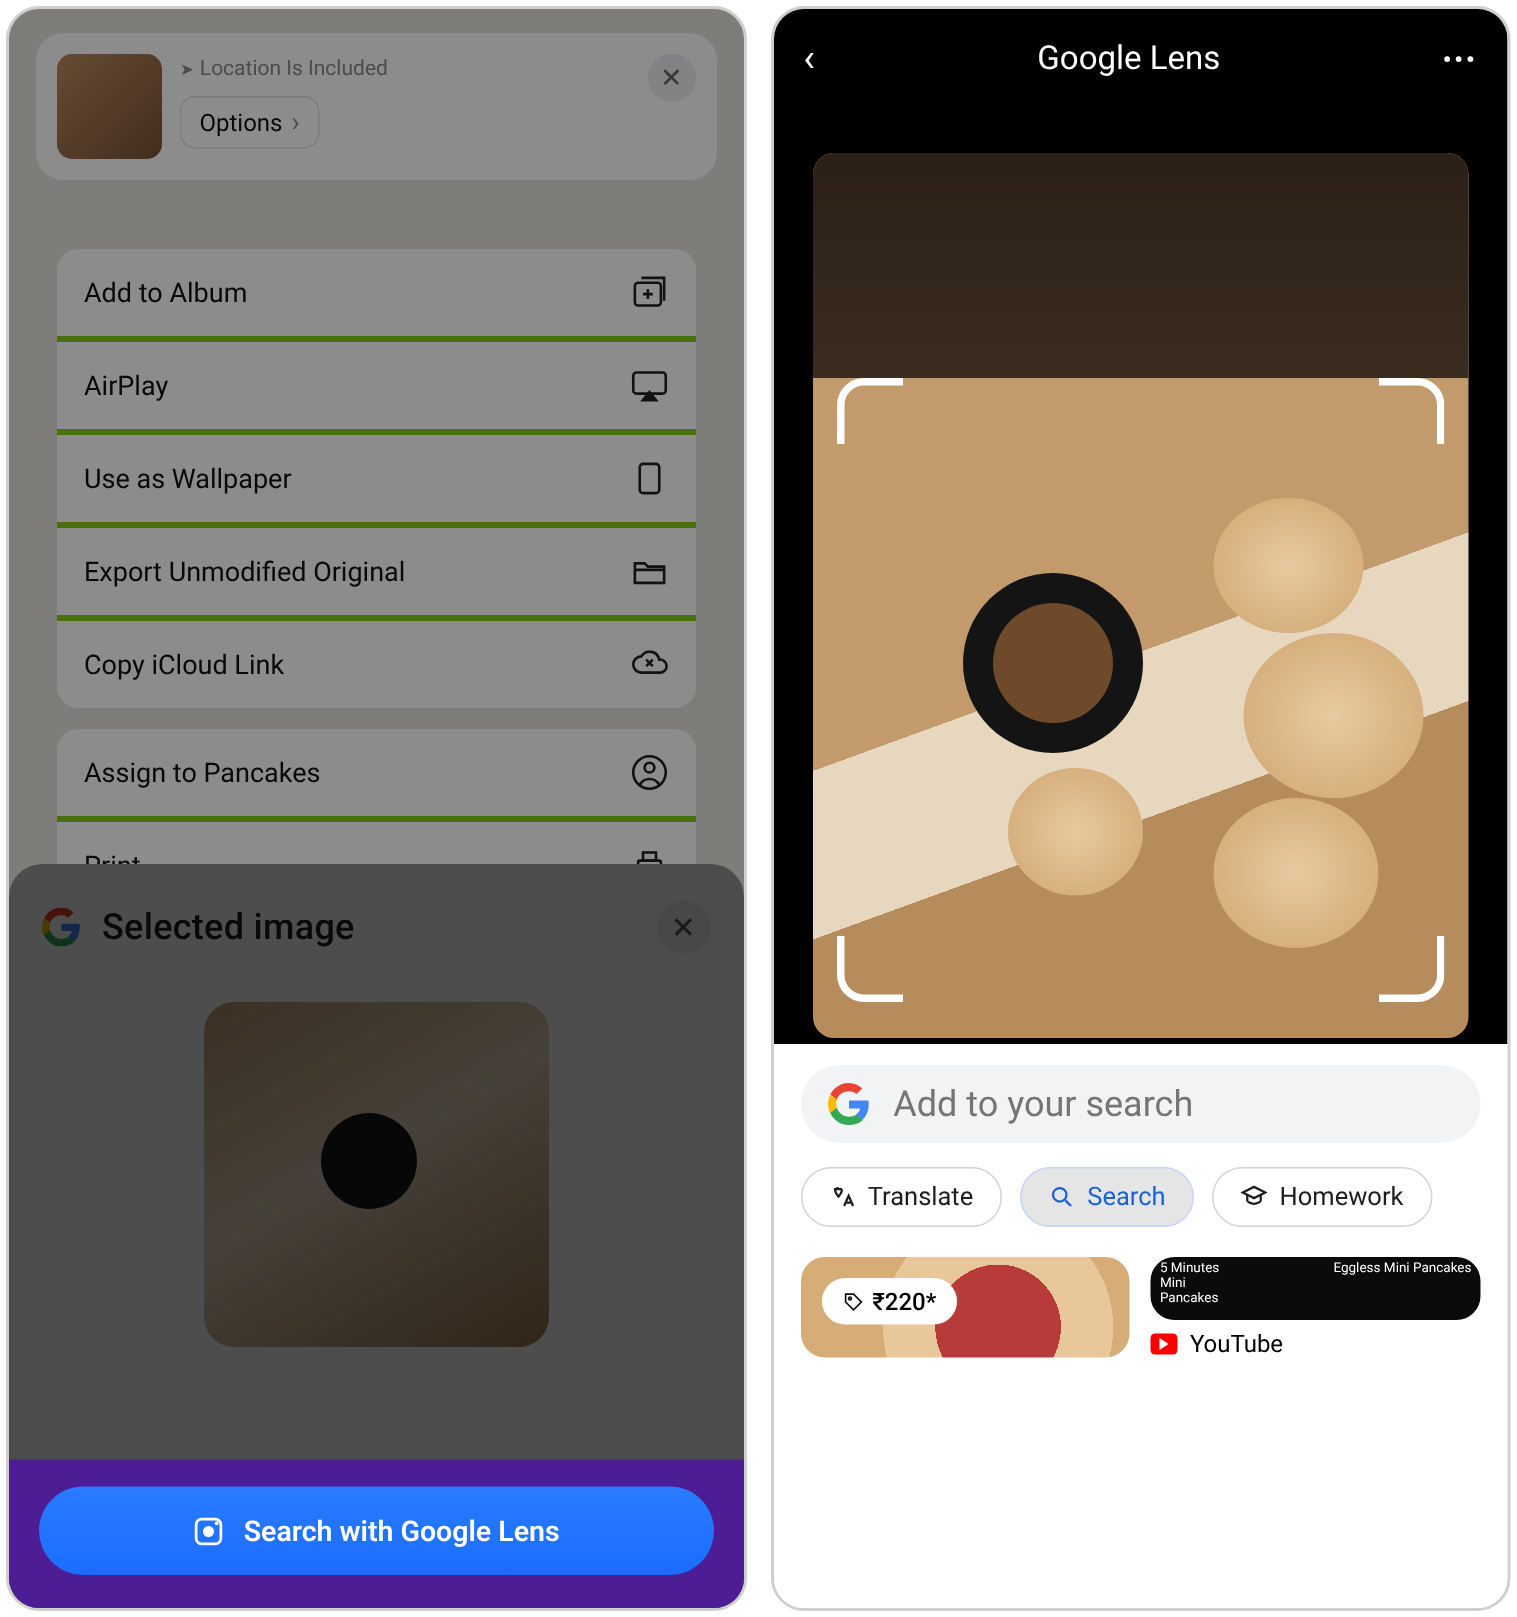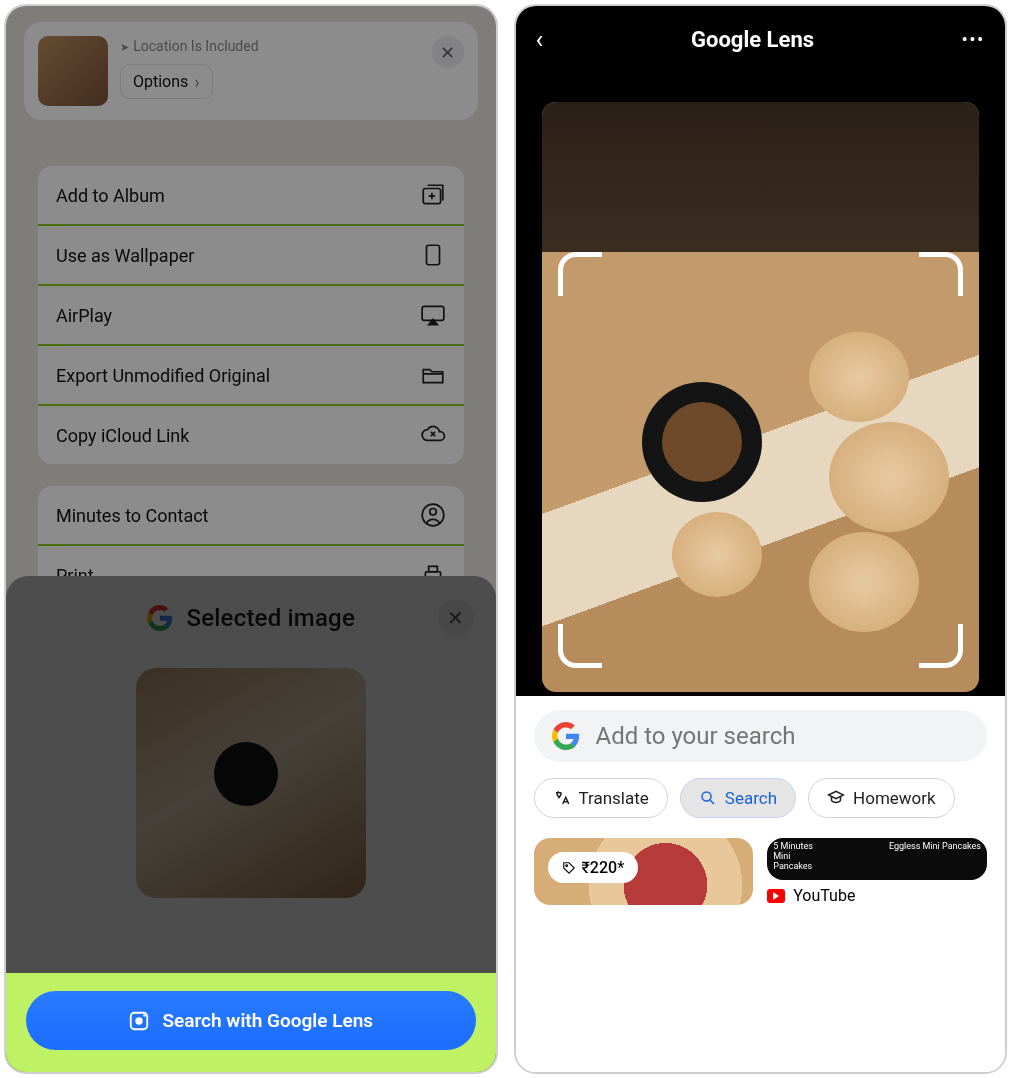--- a/index.html
+++ b/index.html
@@ -12,44 +12,44 @@
   .share-card { position:absolute; top:16px; left:18px; right:18px; background:#fff; border-radius:18px; z-index:2; padding:14px 14px 14px 14px; display:flex; gap:12px; }
   .share-thumb { width:70px; height:70px; border-radius:10px; background:linear-gradient(135deg,#b98a5e,#7a5336); flex:none; }
   .share-info { flex:1; }
   .share-title { font-weight:600; font-size:18px; color:#111; }
   .share-sub { color:#8a8a8e; font-size:14px; margin-top:2px; }
   .share-sub::before { content:"➤"; font-size:11px; margin-right:4px; color:#8a8a8e; }
   .options-btn { display:inline-flex; align-items:center; border:1px solid #e2e2e6; border-radius:10px; padding:6px 12px; margin-top:10px; font-size:16px; color:#111; cursor:pointer; }
   .options-btn::after { content:"›"; margin-left:6px; font-size:18px; color:#8a8a8e; }
   .close-x { position:absolute; top:14px; right:14px; width:32px; height:32px; border-radius:16px; background:#ededf0; display:flex; align-items:center; justify-content:center; font-size:18px; color:#666; cursor:pointer;}
   .action-list { position:absolute; top:160px; left:32px; right:32px; background:#fff; border-radius:14px; z-index:2; overflow:hidden; }
-  .action-item { display:flex; align-items:center; justify-content:space-between; padding:16px 18px; font-size:18px; color:#111; border-bottom:2px solid #84cc16; cursor:pointer; }
+  .action-item { display:flex; align-items:center; justify-content:space-between; padding:16px 18px; font-size:18px; color:#111; border-bottom:4px solid #84cc16; cursor:pointer; }
   .action-item:last-child { border-bottom:none; }
   .action-list2 { position:absolute; top:480px; left:32px; right:32px; background:#fff; border-radius:14px; z-index:2; overflow:hidden; }
   .ic { width:26px; height:26px; stroke:#222; stroke-width:1.6; fill:none; }
 
   .lens-sheet { position:absolute; left:0; right:0; bottom:0; top:570px; background:#fff; border-top-left-radius:22px; border-top-right-radius:22px; z-index:3; padding:28px 22px 0; }
-  .lens-head { display:flex; align-items:center; gap:14px;justify-content:center; }
+  .lens-head { display:flex; align-items:center; gap:14px; }
   .g-logo { width:26px; height:26px; }
   .lens-title { font-size:24px; font-weight:500; color:#1f1f1f; letter-spacing:.2px; }
   .lens-close { position:absolute; top:24px; right:22px; width:36px; height:36px; border-radius:18px; background:#f1f1f3; display:flex; align-items:center; justify-content:center; font-size:20px; color:#555; cursor:pointer;}
   .lens-thumb { width:230px; height:230px; border-radius:20px; margin:36px auto 0; background:linear-gradient(150deg,#c9a077 0%, #e8d7bd 45%, #a47d52 100%); position:relative; overflow:hidden; }
   .lens-thumb::after { content:""; position:absolute; top:32%; left:34%; width:64px; height:64px; background:#1a1a1a; border-radius:50%; }
-  .cta-bar { position:absolute; left:0; right:0; bottom:0; background:#bef264; padding:18px 20px 22px; z-index:10; }
+  .cta-bar { position:absolute; left:0; right:0; bottom:0; background:#4c1d95; padding:18px 20px 22px; z-index:10; }
   .cta { background:#1a6dff; background:linear-gradient(#2a7bff,#1a6dff); color:#fff; font-size:19px; font-weight:600; border:none; border-radius:30px; width:100%; padding:18px 0; display:flex; align-items:center; justify-content:center; gap:12px; cursor:pointer; }
   .cta svg { width:22px; height:22px; }
 
   
   .right { background:#fff; display:flex; flex-direction:column; }
   .lens-top { height:690px; background:#000; position:relative; flex:none; }
   .lens-bar { display:flex; align-items:center; justify-content:space-between; padding:18px 20px 10px; color:#fff; }
   .back { font-size:26px; cursor:pointer; }
   .more { letter-spacing:2px; font-weight:bold; cursor:pointer; }
   .brand { font-size:22px; font-weight:500; display:flex; align-items:center; gap:0; color:#fff;}
-  .brand .g { font-weight:700; }
+  .brand .g { font-weight:400; }
   .viewer { position:absolute; top:96px; left:26px; right:26px; bottom:4px; border-radius:14px; overflow:hidden; background:linear-gradient(160deg,#c39a6c 0 55%, #e7d7be 55% 70%, #b78c5d 70%);} 
   .viewer::before { content:""; position:absolute; top:0; left:0; right:0; height:150px; background:linear-gradient(#2b2018,#3b2c20);} 
   .bowl { position:absolute; top:280px; left:100px; width:120px; height:120px; background:#141414; border-radius:50%; }
   .bowl::after { content:""; position:absolute; inset:20px; background:#6e4a2a; border-radius:50%; }
   .pan { position:absolute; border-radius:50%; background:radial-gradient(#e8caa0,#cfa570); }
   .p1{top:230px;right:70px;width:100px;height:90px;} .p2{top:320px;right:30px;width:120px;height:110px;} .p3{top:430px;right:60px;width:110px;height:100px;} .p4{top:410px;left:130px;width:90px;height:85px;}
   .crop { position:absolute; top:150px; left:16px; right:16px; bottom:24px; }
   .crn { position:absolute; width:44px; height:44px; border:5px solid #fff; }
   .tl{top:0;left:0;border-right:none;border-bottom:none;border-top-left-radius:18px;} .tr{top:0;right:0;border-left:none;border-bottom:none;border-top-right-radius:18px;} .bl{bottom:0;left:0;border-right:none;border-top:none;border-bottom-left-radius:18px;} .br{bottom:0;right:0;border-left:none;border-top:none;border-bottom-right-radius:18px;}
   .bottom { flex:1; padding:14px 18px 0; background:#fff;}
@@ -88,51 +88,51 @@
   <div class="action-list">
     <div class="action-item">
       <span>Add to Album</span>
       <svg class="ic" viewBox="0 0 24 24">
           <rect x="3" y="6" width="16" height="14" rx="2"></rect>
           <path d="M7 3h14v14"></path>
           <path d="M11 10v6M8 13h6"></path>
         </svg>
     </div>
     <div class="action-item">
-      <span>Use as Wallpaper</span>
-      <svg class="ic" viewBox="0 0 24 24">
-          <rect x="6" y="3" width="12" height="18" rx="2"></rect>
-        </svg>
-    </div>
-    <div class="action-item">
       <span>AirPlay</span>
       <svg class="ic" viewBox="0 0 24 24">
           <rect x="2" y="4" width="20" height="13" rx="2"></rect>
           <path d="M8 21l4-5 4 5z" fill="#222"></path>
         </svg>
     </div>
     <div class="action-item">
+      <span>Use as Wallpaper</span>
+      <svg class="ic" viewBox="0 0 24 24">
+          <rect x="6" y="3" width="12" height="18" rx="2"></rect>
+        </svg>
+    </div>
+    <div class="action-item">
       <span>Export Unmodified Original</span>
       <svg class="ic" viewBox="0 0 24 24">
           <path d="M3 7h6l2 2h10v10H3z"></path>
           <path d="M3 11h18"></path>
         </svg>
     </div>
     <div class="action-item">
       <span>Copy iCloud Link</span>
       <svg class="ic" viewBox="0 0 24 24">
           <path d="M7 17a5 5 0 010-10 6 6 0 0111 2 4 4 0 011 8H7z"></path>
           <path d="M10 13l4-4M10 9l4 4"></path>
         </svg>
     </div>
   </div>
 
   <div class="action-list2">
     <div class="action-item">
-      <span>Minutes to Contact</span>
+      <span>Assign to Pancakes</span>
       <svg class="ic" viewBox="0 0 24 24">
           <circle cx="12" cy="12" r="10"></circle>
           <circle cx="12" cy="9" r="3"></circle>
           <path d="M6 20c1-3 4-4 6-4s5 1 6 4"></path>
         </svg>
     </div>
     <div class="action-item">
       <span>Print</span>
       <svg class="ic" viewBox="0 0 24 24">
           <rect x="5" y="9" width="14" height="8" rx="1"></rect>

